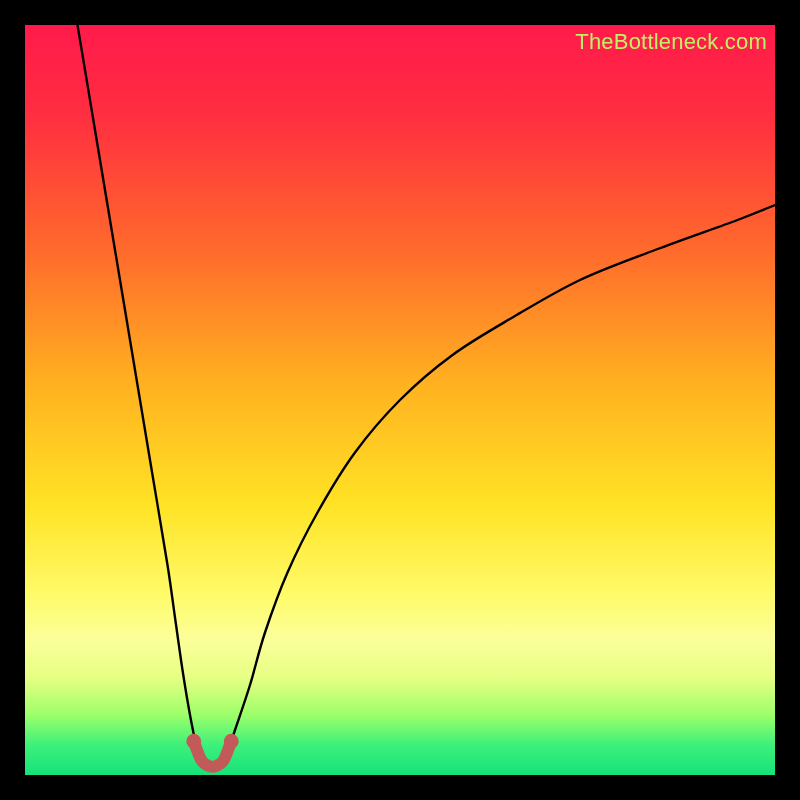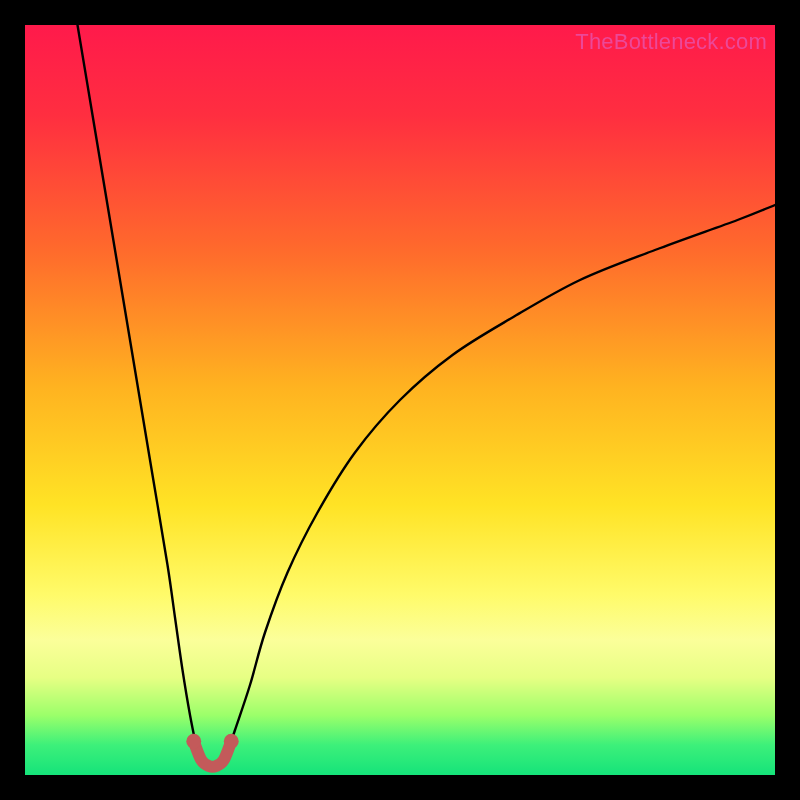--- a/index.html
+++ b/index.html
@@ -23,21 +23,21 @@
     position: absolute;
     left: 0;
     top: 0;
     width: 750px;
     height: 750px;
   }
   .watermark {
     position: absolute;
     top: 4px;
     right: 8px;
-    color: #ec4899;
+    color: #bef264;
     font-size: 22px;
     font-weight: 500;
     letter-spacing: 0.2px;
     user-select: none;
   }
   svg { display: block; }
 </style>
 </head>
 <body>
 

